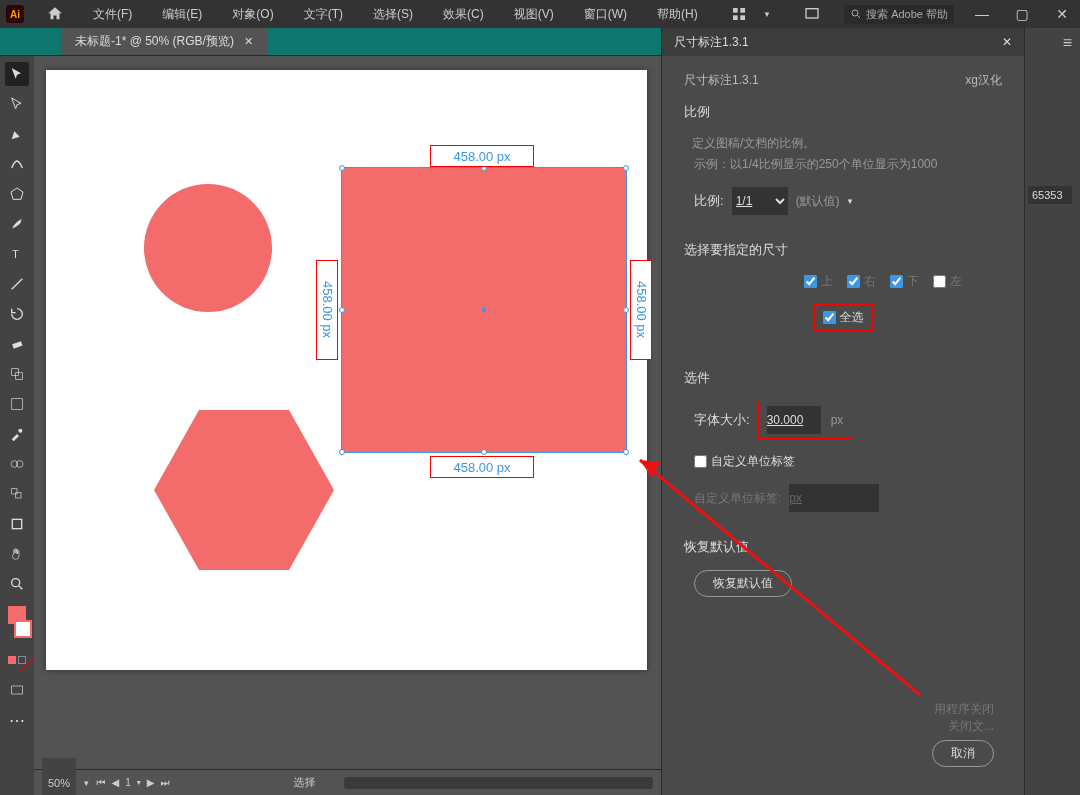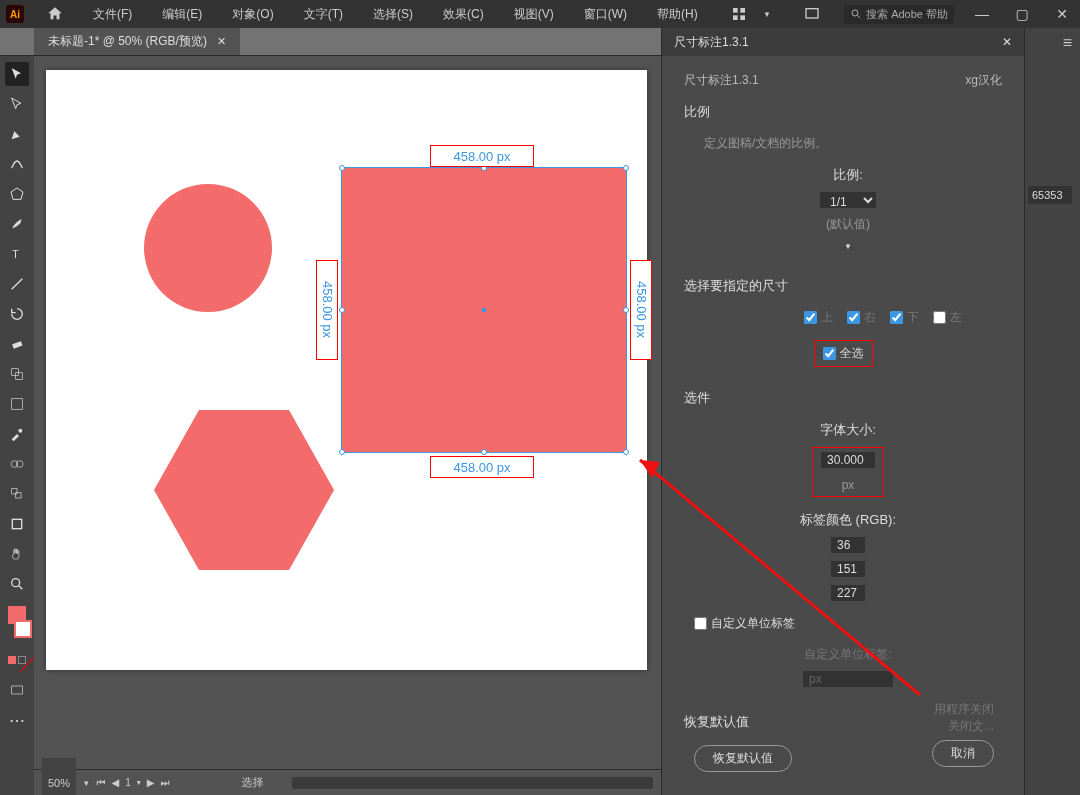--- a/index.html
+++ b/index.html
@@ -8,21 +8,21 @@
 
 .topbar { height:28px; background:#333; display:flex; align-items:center; padding:0 6px; font-size:12px; color:#ccc; gap:16px; }
 .topbar .ai-logo { width:18px; height:18px; border-radius:3px; background:#2b0606; color:#ff9a00; font-weight:bold; font-size:10px; display:flex; align-items:center; justify-content:center; }
 .topbar .home { width:18px; height:18px; fill:#ccc; margin:0 6px; }
 .topbar .menu-item { padding:0 7px; cursor:default; }
 .topbar .spacer { flex:1; }
 .topbar .search { display:flex; align-items:center; gap:4px; background:#2a2a2a; padding:2px 6px; border-radius:2px; font-size:11px; color:#aaa; }
 .topbar .wbtn { width:24px; text-align:center; font-size:14px; }
 
 
-.tabstrip { height:28px; background:#737373; display:flex; align-items:center; border-bottom:1px solid #2a2a2a; }
+.tabstrip { height:28px; background:#0f766e; display:flex; align-items:center; border-bottom:1px solid #2a2a2a;padding-left:27px; }
 .tabstrip .tab { background:#535353; color:#ddd; font-size:12px; padding:5px 14px; display:flex; align-items:center; gap:10px; }
 .tabstrip .tab .x { font-size:11px; }
 
 
 .tools { position:absolute; left:0; top:56px; width:34px; bottom:0; background:#434343; display:flex; flex-direction:column; align-items:center; gap:6px; padding-top:6px; }
 .tools .tbtn { width:24px; height:24px; display:flex; align-items:center; justify-content:center; }
 .tools svg { width:16px; height:16px; fill:#ddd; }
 .tools .sel { background:#222; border-radius:2px; }
 .tools .swatch-fill { width:18px; height:18px; background:#f36b6b; margin-top:4px; }
 .tools .swatch-stroke { width:18px; height:18px; background:#fff; border:2px solid #f36b6b; transform:translate(6px,-10px); }
@@ -56,25 +56,25 @@
 .rightdock { position:absolute; right:0; top:28px; width:56px; bottom:0; background:#434343; border-left:1px solid #2a2a2a; }
 .rightdock .burger { width:100%; height:30px; display:flex; align-items:center; justify-content:flex-end; padding-right:8px; color:#ccc; }
 .colorstrip { position:absolute; right:56px; top:180px; width:40px; height:230px; background:linear-gradient(to bottom,#fff 0%,#f36b6b 35%,#c23 70%,#000 100%); border:1px solid #2a2a2a; }
 .numbox-right { position:absolute; right:8px; top:186px; width:44px; height:18px; background:#333; color:#ddd; font-size:11px; display:flex; align-items:center; padding:0 4px; }
 
 
 .dialog { position:absolute; right:56px; top:28px; width:363px; bottom:0; background:#4a4a4a; color:#ddd; font-size:13px; border-left:1px solid #2a2a2a; }
 .dialog .titlebar { height:28px; display:flex; align-items:center; justify-content:space-between; padding:0 12px; background:#3c3c3c; font-size:12px; }
 .dialog .titlebar .x { cursor:default; }
 .dialog .body { padding:16px 22px; display:flex; flex-direction:column; gap:14px; }
-.dialog .row { display:flex; align-items:center; gap:8px;flex-direction:column; }
+.dialog .row { display:flex; align-items:center; gap:8px; }
 .dialog .subhead { display:flex; justify-content:space-between; font-size:12px; color:#bbb; }
 .dialog .muted { color:#999; font-size:12px; }
 .dialog .muted-dim { color:#777; font-size:12px; }
-.dialog select,.dialog input[type=text]{ background:#333; border:none; color:#ddd; font-size:12px; padding:2px 6px; height:16px; }
+.dialog select,.dialog input[type=text]{ background:#333; border:none; color:#ddd; font-size:12px; padding:2px 0; height:28px;text-decoration:underline; }
 .dialog .ckrow { display:flex; gap:14px; justify-content:flex-end; padding-right:40px; }
 .dialog .ck { display:flex; align-items:center; gap:4px; font-size:12px; }
 .dialog input[type=checkbox]{ accent-color:#3b97e3; width:13px; height:13px; }
 .redframe { border:1px solid red; padding:4px 8px; }
 .btn { border:1px solid #999; border-radius:14px; padding:4px 18px; font-size:12px; background:transparent; color:#ddd; }
 .dialog .footer { position:absolute; bottom:28px; right:30px; display:flex; gap:20px; flex-direction:column; align-items:flex-end; }
 .dialog .ghost { color:#777; position:absolute; right:30px; bottom:60px; text-align:right; font-size:12px; }
 
 
 .arrow { position:absolute; pointer-events:none; }
@@ -281,21 +281,21 @@
   <span class="zoom">50%</span>
   <span style="font-size:9px">▾</span>
   <div class="nav">
     <span>⏮</span>
       <span>◀</span>
       <span>1</span>
       <span style="font-size:8px">▾</span>
       <span>▶</span>
       <span>⏭</span>
   </div>
-  <span style="margin-left:64px">选择</span>
+  <span style="margin-left:116px">选择</span>
   <div class="hscroll"></div>
 </div>
 
 <div class="rightdock">
   <div class="burger">≡</div>
 </div>
 <div class="colorstrip"></div>
 <div class="numbox-right">65353</div>
 
 <div class="dialog">
@@ -303,21 +303,22 @@
     <span>尺寸标注1.3.1</span>
     <span class="x">✕</span>
   </div>
   <div class="body">
     <div class="subhead">
       <span>尺寸标注1.3.1</span>
       <span>xg汉化</span>
     </div>
 
     <div>比例</div>
-    <div class="muted" style="margin-left:20px">定义图稿/文档的比例。</div>
+    <div class="muted" style="margin-left:8px">定义图稿/文档的比例。</div>
+    <div class="muted" style="margin-left:10px;margin-top:-10px">示例：以1/4比例显示的250个单位显示为1000</div>
     <div class="row" style="margin-left:10px">
       <span>比例:</span>
       <select style="width:56px"><option>1/1</option></select>
       <span class="muted">(默认值)</span>
       <span style="font-size:9px">▾</span>
     </div>
 
     <div style="margin-top:12px">选择要指定的尺寸</div>
     <div class="ckrow">
       <label class="ck">
@@ -337,33 +338,27 @@
           <span class="muted-dim">左</span>
         </label>
     </div>
     <div style="display:flex;justify-content:center">
       <label class="ck redframe">
           <input type="checkbox" checked="" style="">
           <span>全选</span>
         </label>
     </div>
 
-    <div style="margin-top:8px">选件</div>
+    <div style="margin-top:24px">选件</div>
     <div class="row" style="margin-left:10px">
       <span>字体大小:</span>
       <span class="redframe row" style="gap:10px">
         <input type="text" style="width: 54px;" value="30.000">
         <span class="muted">px</span>
       </span>
-    </div>
-    <div class="row" style="margin-left:10px">
-      <span>标签颜色 (RGB):</span>
-      <input type="text" style="width: 34px;" value="36">
-      <input type="text" style="width: 34px;" value="151">
-      <input type="text" style="width: 34px;" value="227">
     </div>
     <label class="ck" style="margin-left:10px">
         <input type="checkbox" style="">
         <span>自定义单位标签</span>
       </label>
     <div class="row muted-dim" style="margin-left:10px">
       <span>自定义单位标签:</span>
       <input type="text" style="width: 90px; color: rgb(102, 102, 102);" disabled="" value="px">
     </div>
 

